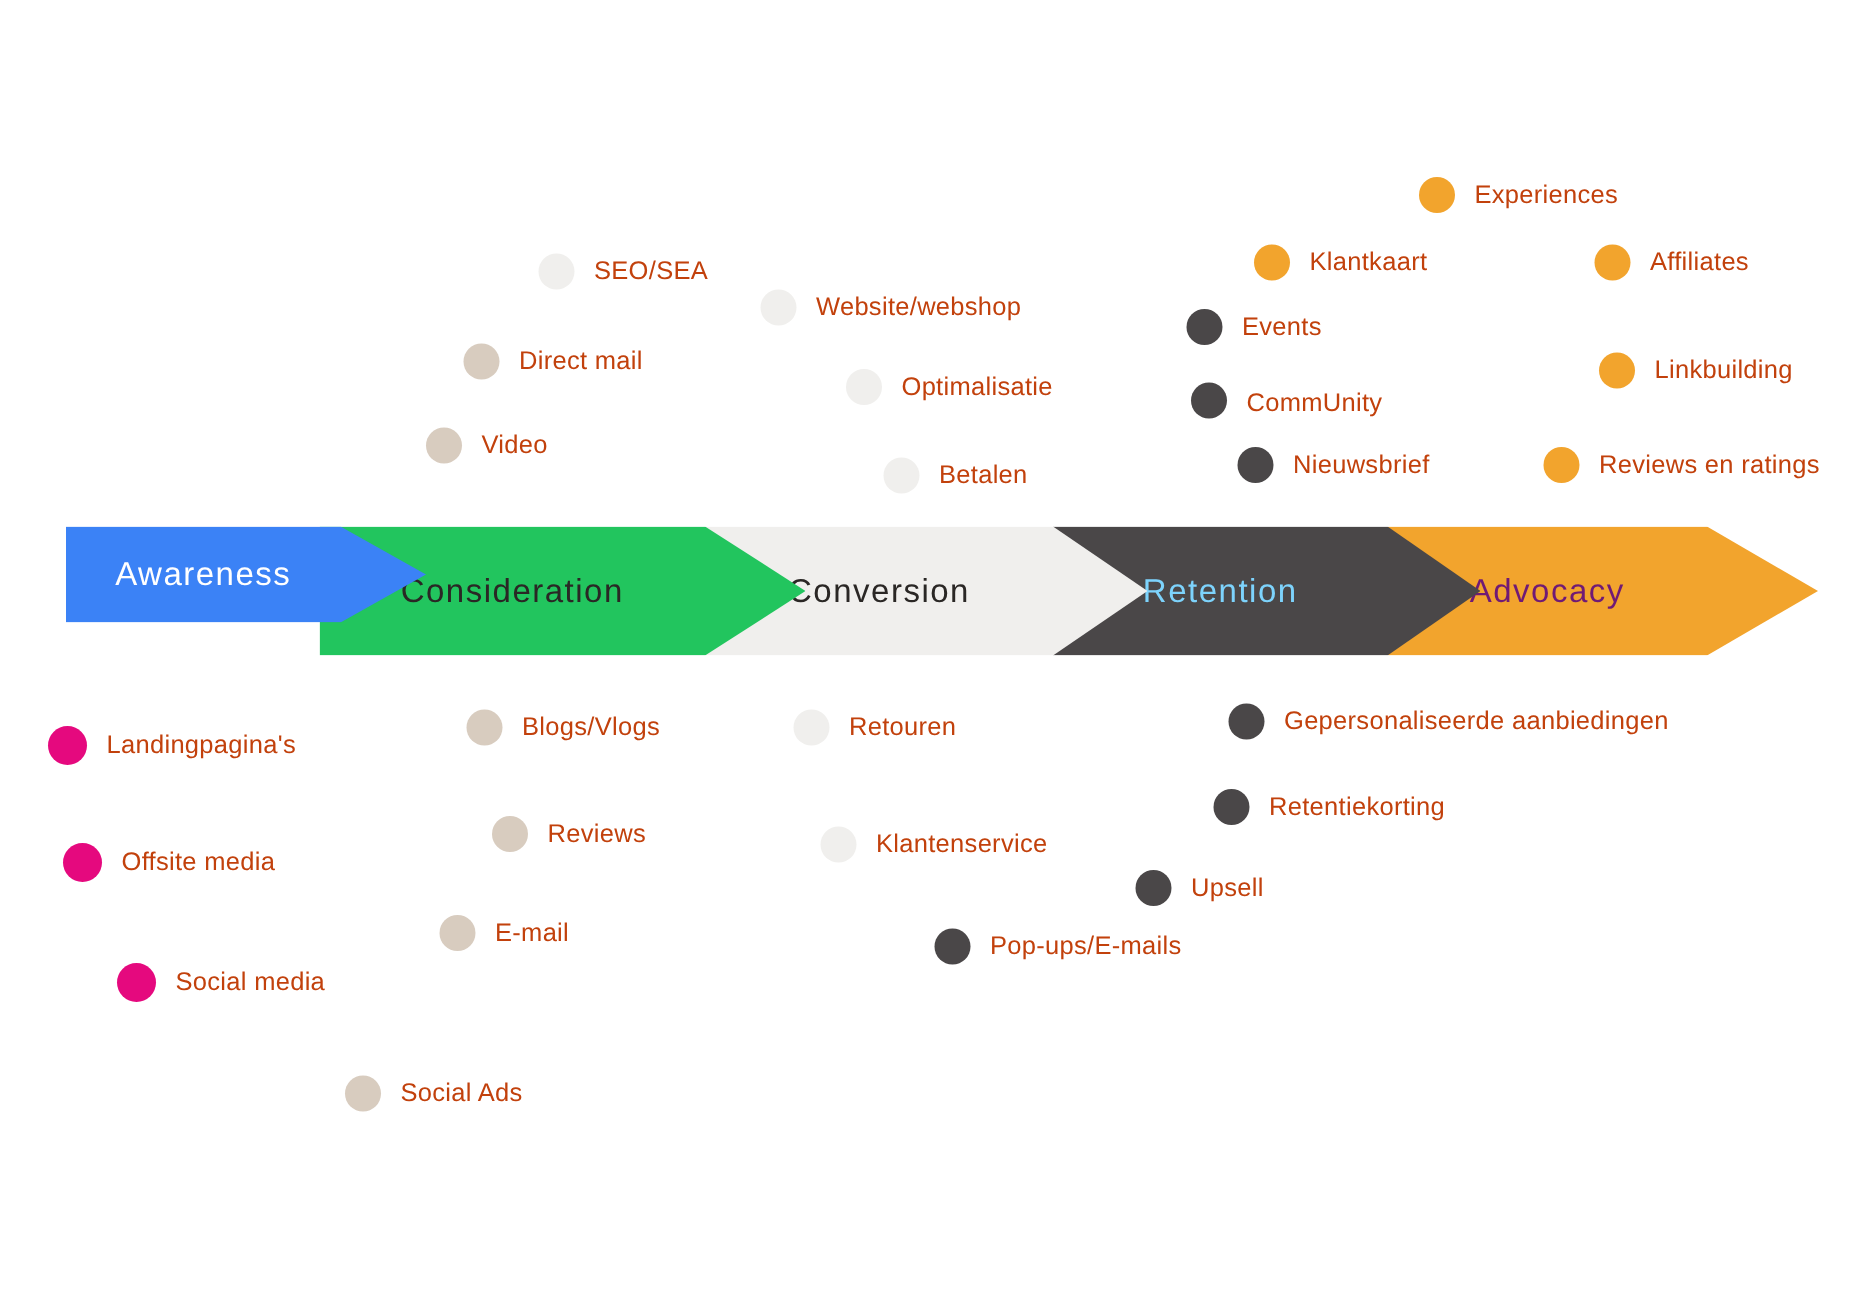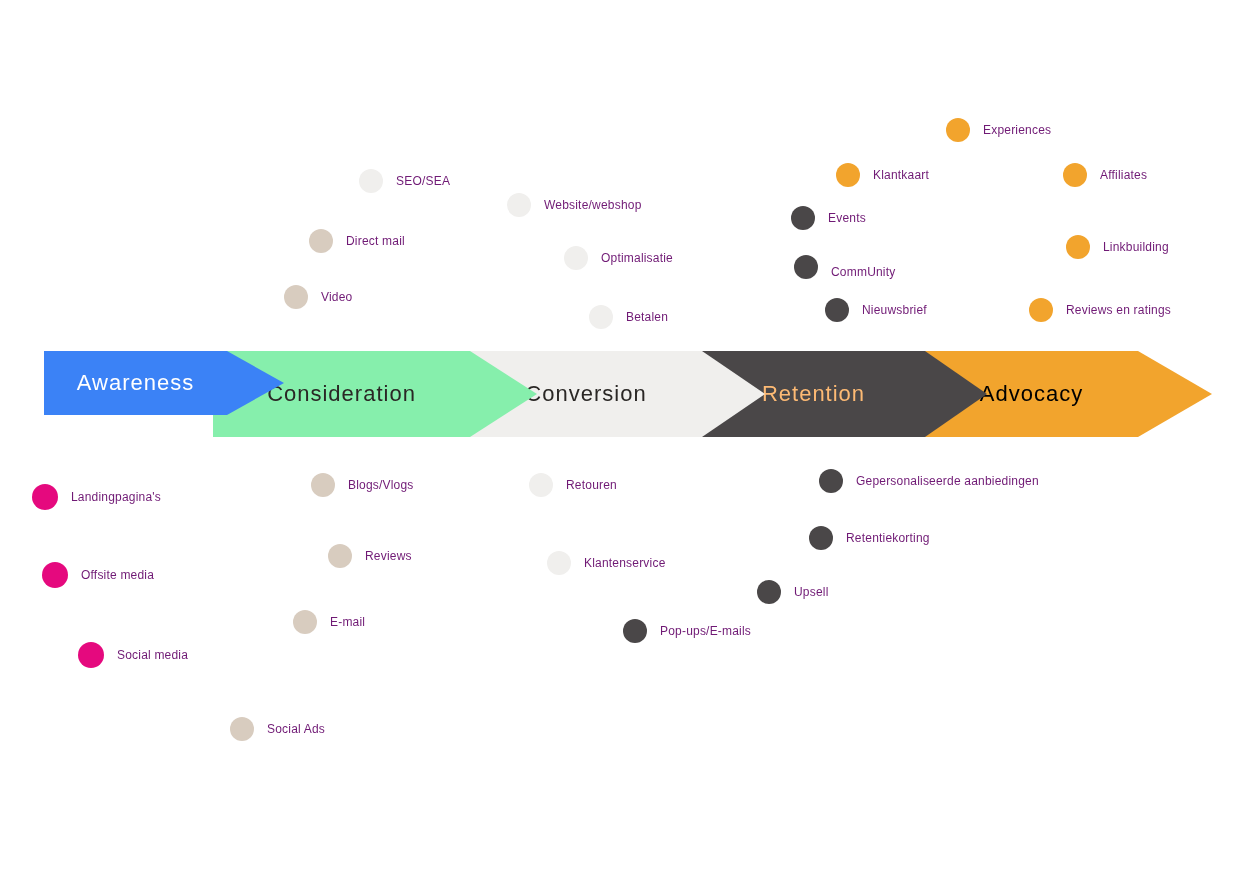--- a/index.html
+++ b/index.html
@@ -18,42 +18,42 @@
   }
   .point{
     position:absolute;height:26px;
     display:flex;align-items:center;gap:13px;
   }
   .dot{
     width:24px;height:24px;border-radius:50%;flex:none;
   }
   .dot-lg{width:26px;height:26px;}
   .point-label{
-    font-size:12px;color:#701a75;white-space:nowrap;letter-spacing:0.2px;
+    font-size:17px;color:#c2410c;white-space:nowrap;letter-spacing:0.2px;
   }
 </style>
 </head>
 <body>
 
 <div class="canvas">
   <div class="banner-layer" id="banner">
       <div class="stage" style="left: 44px; top: 351px; width: 240px; height: 64px; z-index: 15; background: #3b82f6; clip-path: polygon(0px 0px, 183px 0px, 100% 50%, 183px 100%, 0px 100%);">
         <span class="stage-label" style="width: 183px; color: rgb(255, 255, 255);">Awareness</span>
       </div>
-      <div class="stage" style="left: 213px; top: 351px; width: 324px; height: 86px; z-index: 14; background: #86efac; clip-path: polygon(0px 0px, 257px 0px, 100% 50%, 257px 100%, 0px 100%);">
+      <div class="stage" style="left: 213px; top: 351px; width: 324px; height: 86px; z-index: 14; background: #22c55e; clip-path: polygon(0px 0px, 257px 0px, 100% 50%, 257px 100%, 0px 100%);">
         <span class="stage-label" style="width: 257px; color: rgb(42, 39, 37);">Consideration</span>
       </div>
       <div class="stage" style="left: 470px; top: 351px; width: 295px; height: 86px; z-index: 13; background: rgb(240, 239, 237); clip-path: polygon(0px 0px, 232px 0px, 100% 50%, 232px 100%, 0px 100%);">
         <span class="stage-label" style="width: 232px; color: rgb(42, 39, 37);">Conversion</span>
       </div>
       <div class="stage" style="left: 702px; top: 351px; width: 285px; height: 86px; z-index: 12; background: rgb(74, 71, 72); clip-path: polygon(0px 0px, 223px 0px, 100% 50%, 223px 100%, 0px 100%);">
-        <span class="stage-label" style="width: 223px; color: #fdba74;">Retention</span>
+        <span class="stage-label" style="width: 223px; color: #7dd3fc;">Retention</span>
       </div>
       <div class="stage" style="left: 925px; top: 351px; width: 287px; height: 86px; z-index: 11; background: rgb(242, 164, 45); clip-path: polygon(0px 0px, 213px 0px, 100% 50%, 213px 100%, 0px 100%);">
-        <span class="stage-label" style="width: 213px; color: #000000;">Advocacy</span>
+        <span class="stage-label" style="width: 213px; color: #701a75;">Advocacy</span>
       </div>
     </div>
   <div class="points-layer" id="points">
       <div class="point" style="left: 359px; top: 168px;">
         <span class="dot" style="background: rgb(240, 239, 237);"></span>
         <span class="point-label">SEO/SEA</span>
       </div>
       <div class="point" style="left: 507px; top: 192px;">
         <span class="dot" style="background: rgb(240, 239, 237);"></span>
         <span class="point-label">Website/webshop</span>

